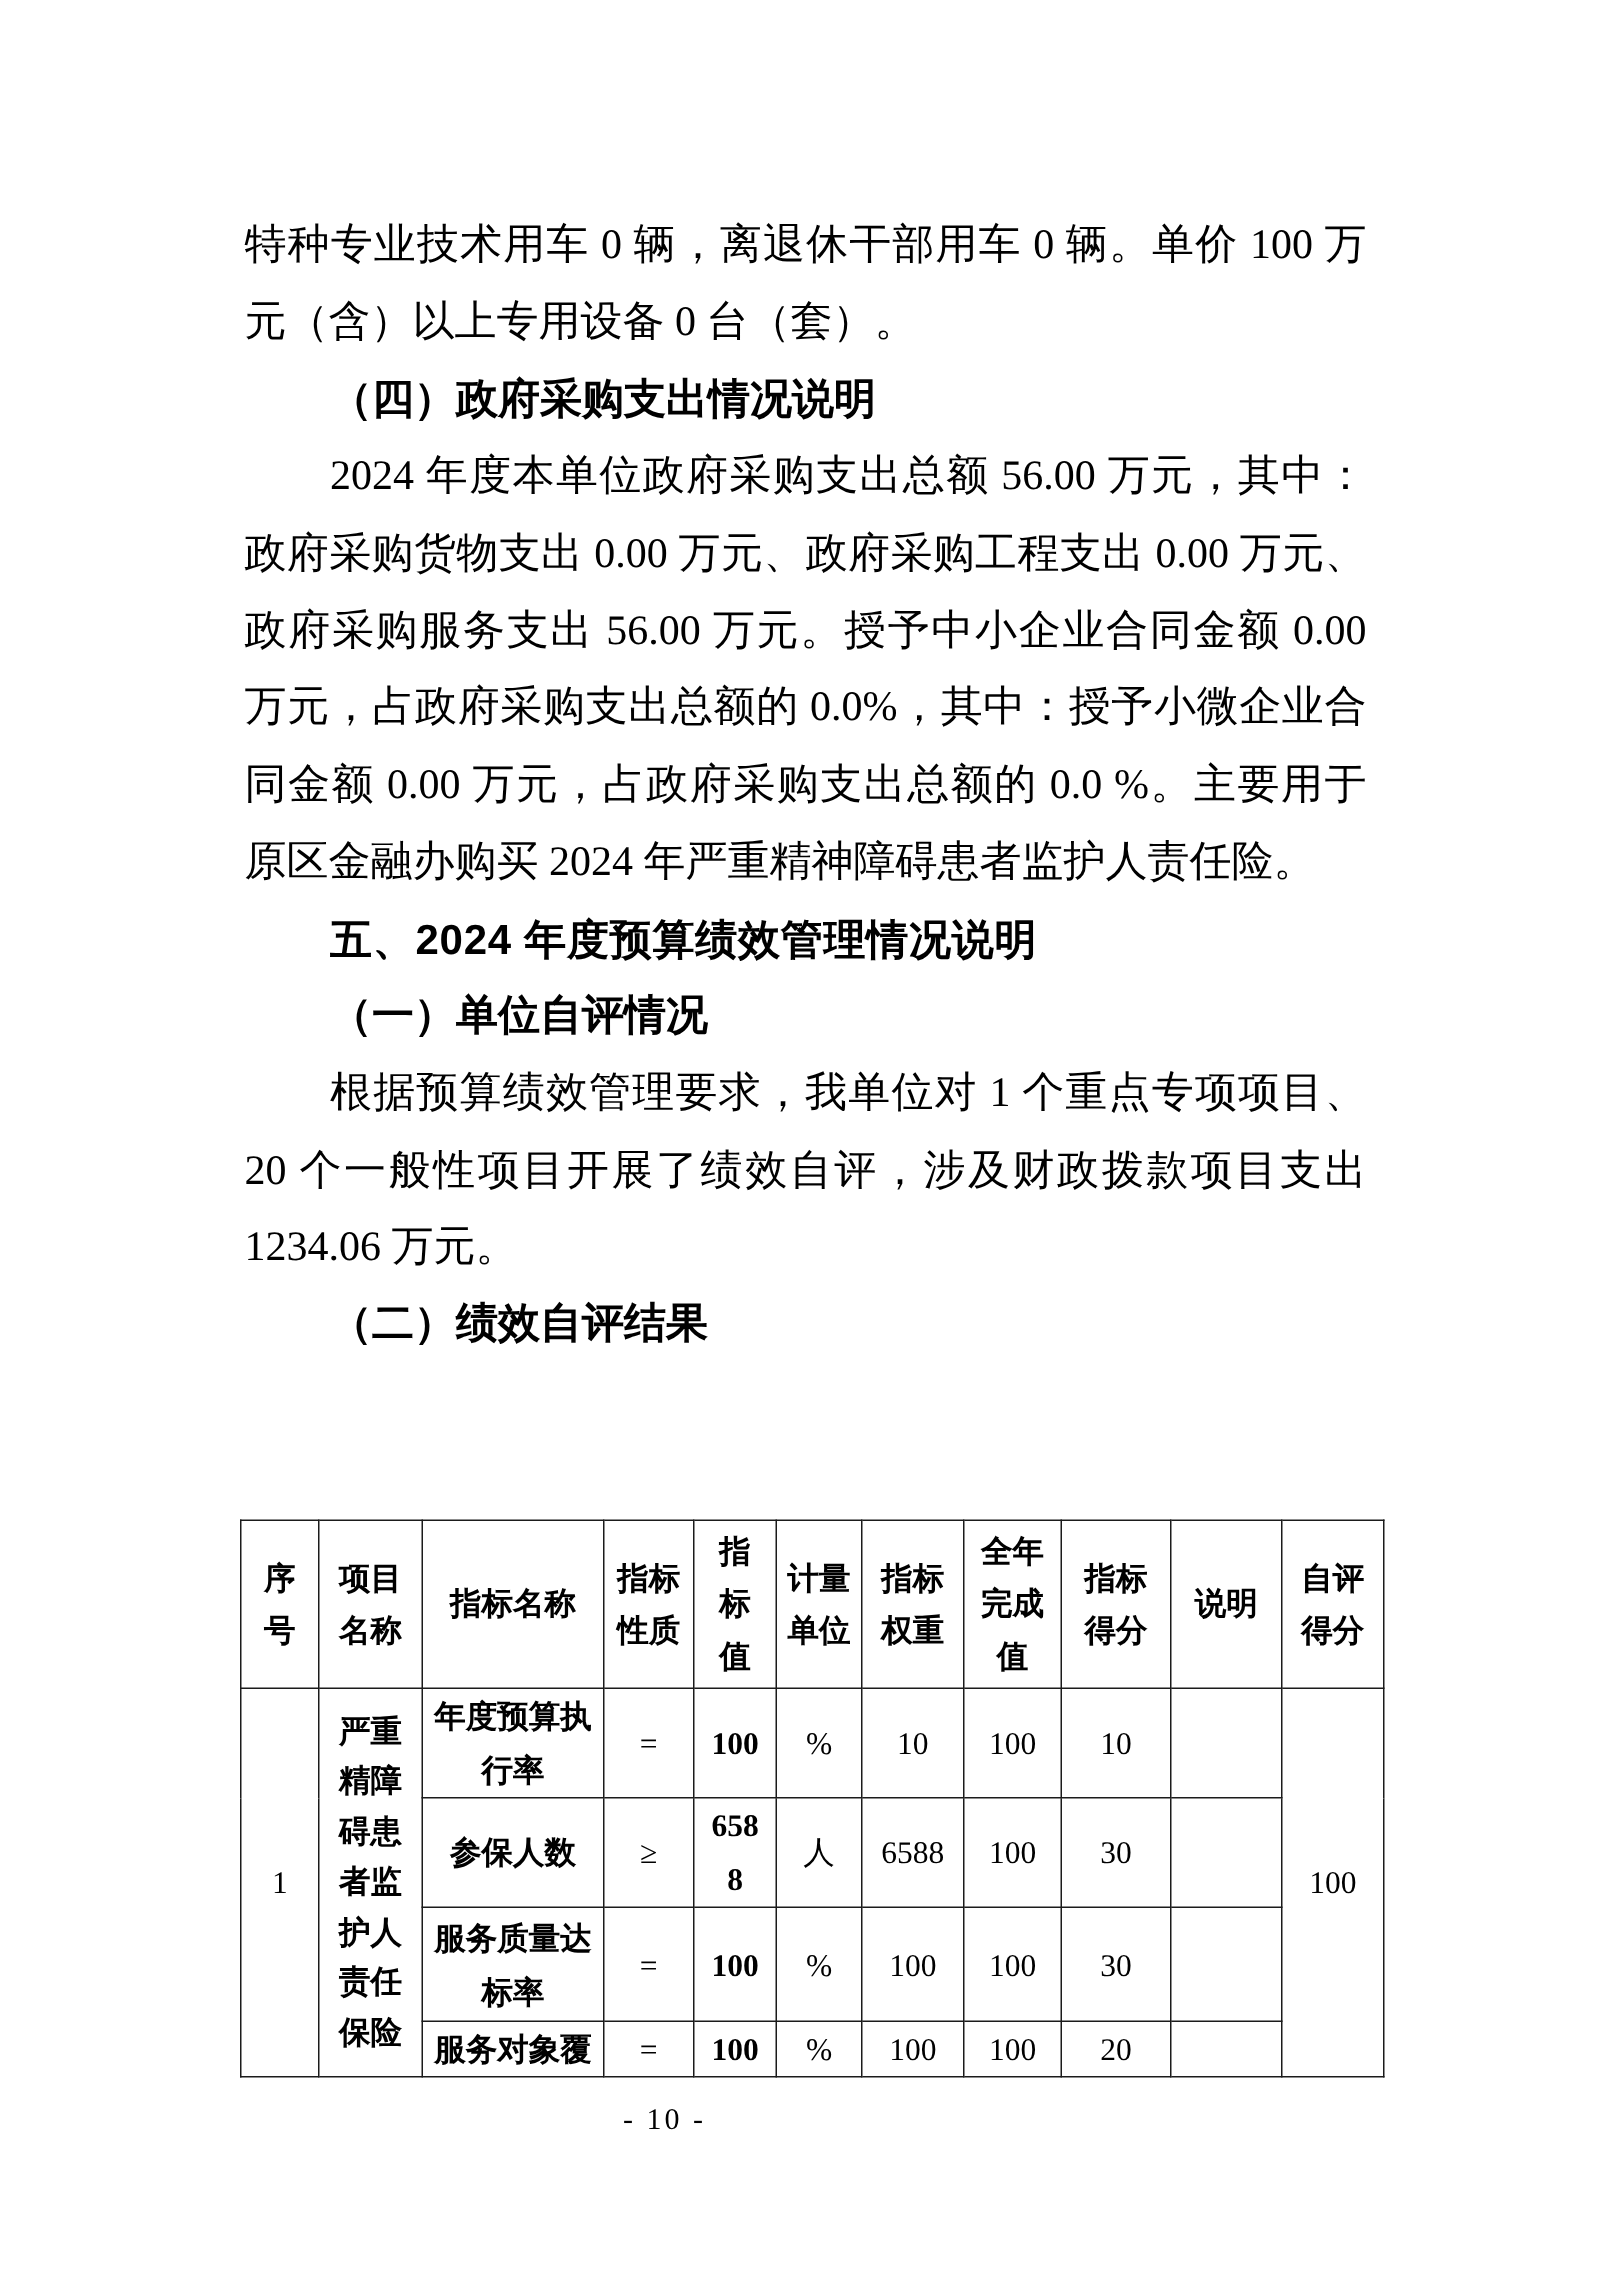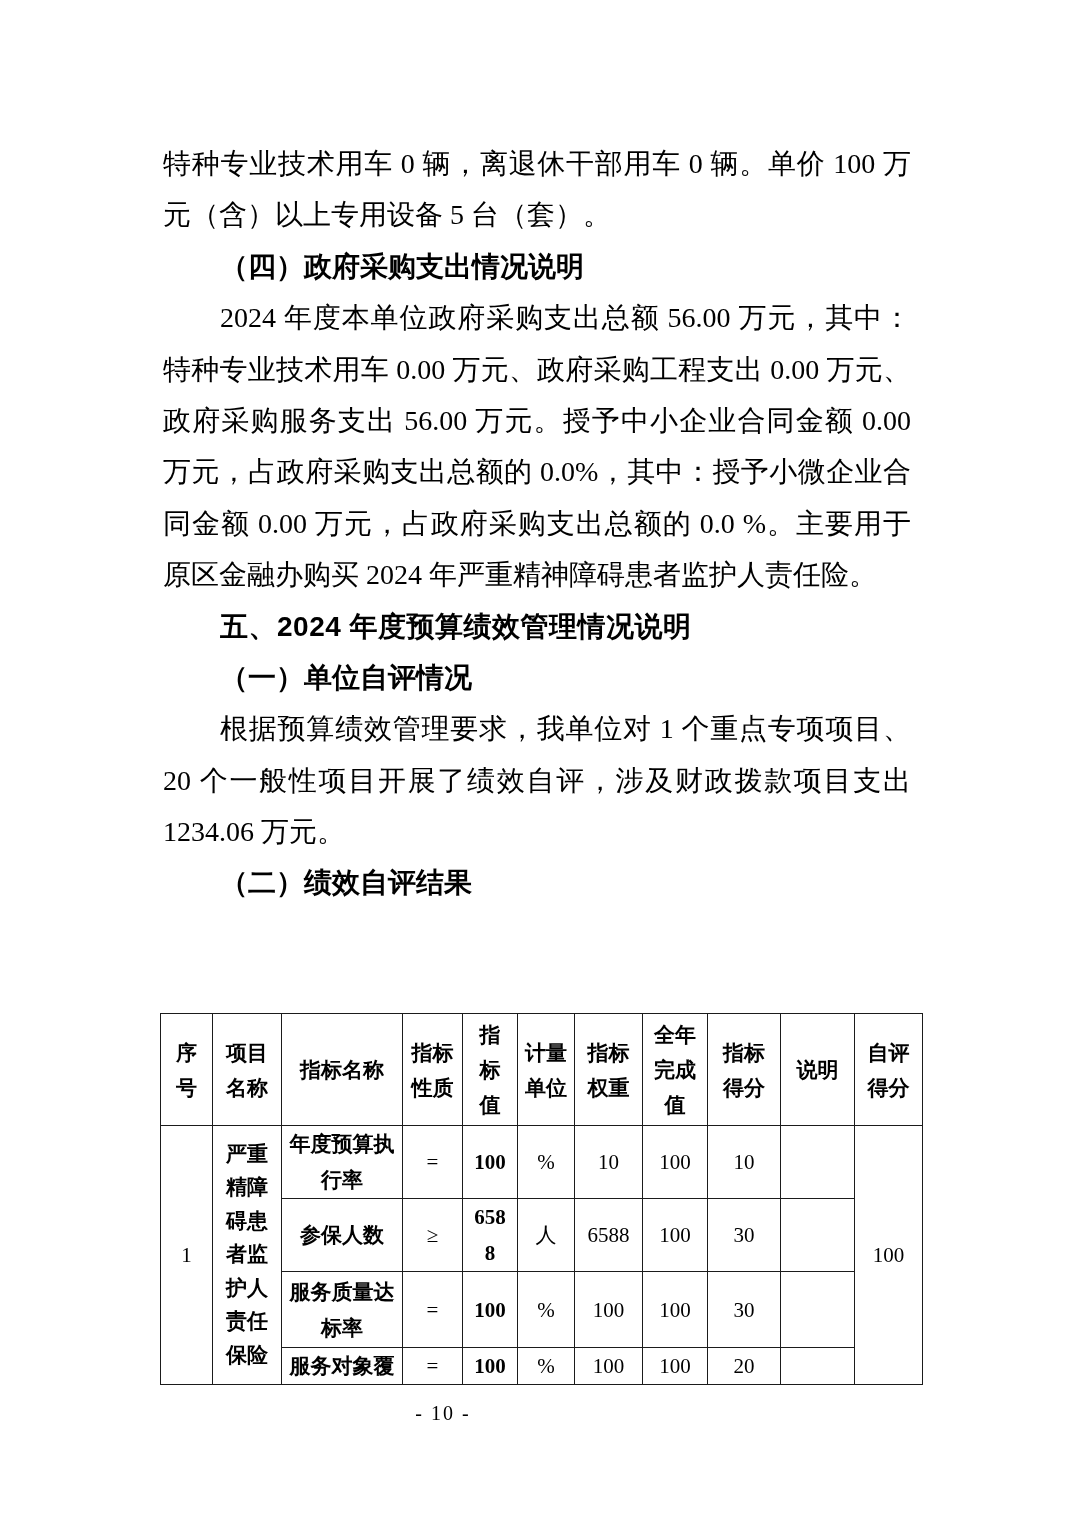--- a/index.html
+++ b/index.html
@@ -79,24 +79,24 @@
     letter-spacing:2px;
   }
 </style>
 </head>
 <body>
 
 <div class="page">
 
   <div class="content">
     <div class="ln jf">特种专业技术用车 0 辆，离退休干部用车 0 辆。单价 100 万</div>
-    <div class="ln">元（含）以上专用设备 5 台（套）。</div>
+    <div class="ln">元（含）以上专用设备 0 台（套）。</div>
     <div class="ln kai ind">（四）政府采购支出情况说明</div>
     <div class="ln jf ind">2024 年度本单位政府采购支出总额 56.00 万元，其中：</div>
-    <div class="ln jf">特种专业技术用车 0.00 万元、政府采购工程支出 0.00 万元、</div>
+    <div class="ln jf">政府采购货物支出 0.00 万元、政府采购工程支出 0.00 万元、</div>
     <div class="ln jf">政府采购服务支出 56.00 万元。授予中小企业合同金额 0.00</div>
     <div class="ln jf">万元，占政府采购支出总额的 0.0%，其中：授予小微企业合</div>
     <div class="ln jf">同金额 0.00 万元，占政府采购支出总额的 0.0 %。主要用于</div>
     <div class="ln">原区金融办购买 2024 年严重精神障碍患者监护人责任险。</div>
     <div class="ln hei ind">五、2024 年度预算绩效管理情况说明</div>
     <div class="ln kai ind">（一）单位自评情况</div>
     <div class="ln jf ind">根据预算绩效管理要求，我单位对 1 个重点专项项目、</div>
     <div class="ln jf">20 个一般性项目开展了绩效自评，涉及财政拨款项目支出</div>
     <div class="ln">1234.06 万元。</div>
     <div class="ln kai ind">（二）绩效自评结果</div>

